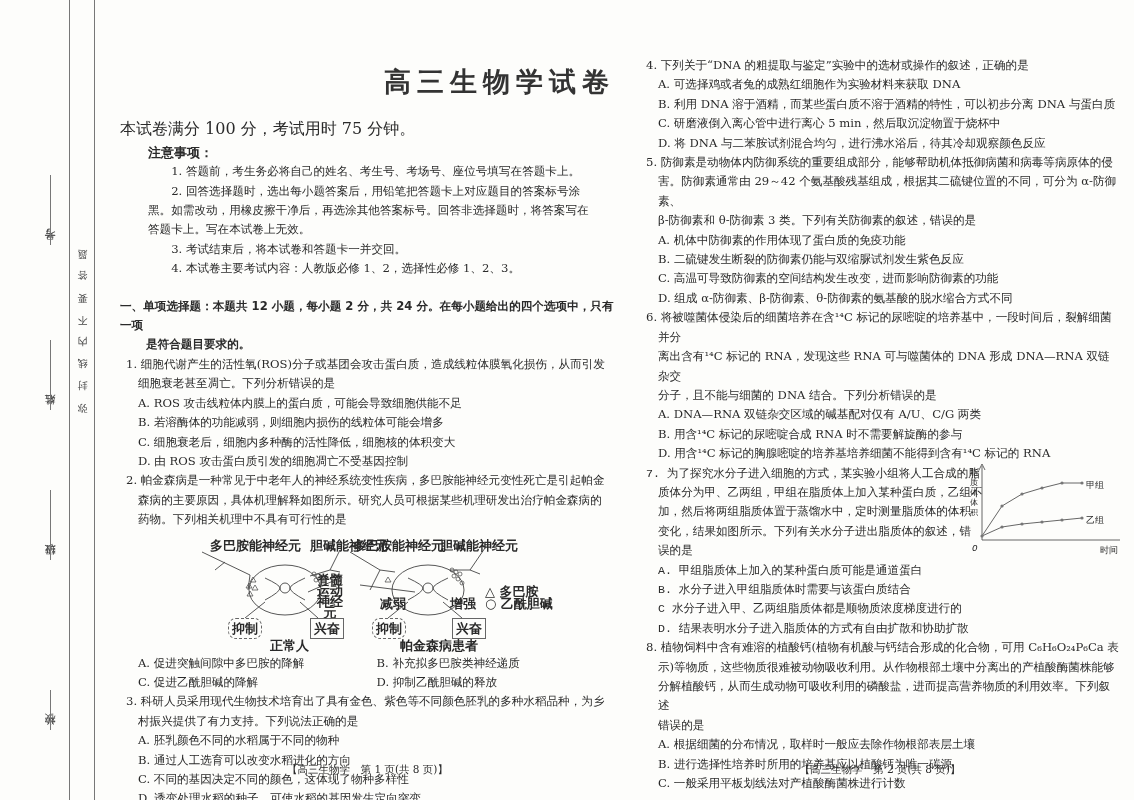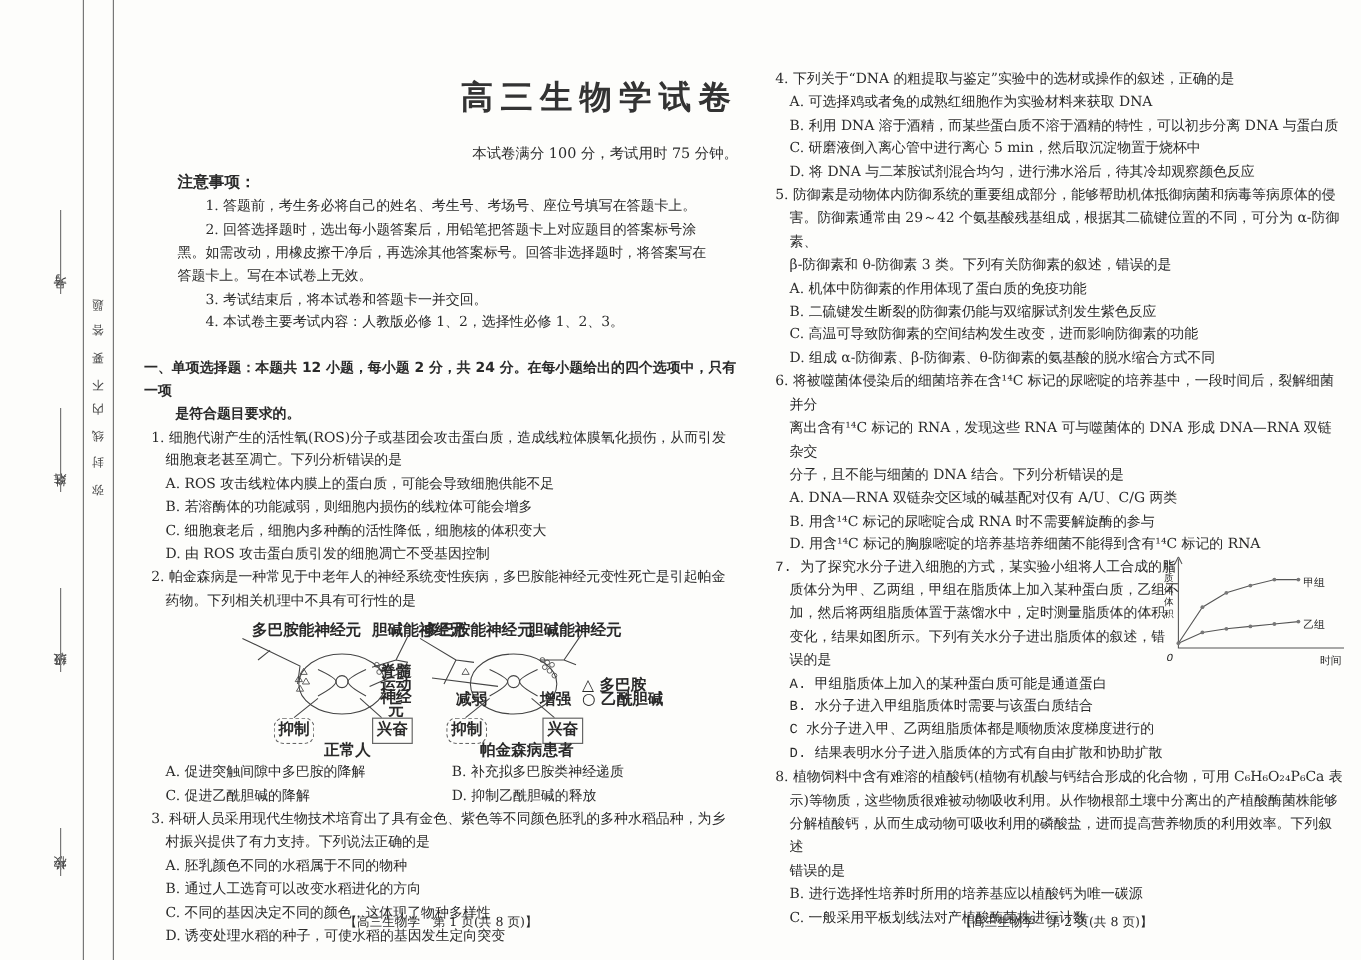--- a/index.html
+++ b/index.html
@@ -17,21 +17,21 @@
   .bind-line2 { position:absolute; left:94px; top:0; height:800px; border-left:1px solid #777; }
   .vfield { position:absolute; left:44px; writing-mode:vertical-rl; transform:rotate(180deg); font-size:11px; color:#444; }
   .vfield .uline { display:inline-block; height:70px; border-left:1px solid #777; margin-top:4px; }
   .seal { position:absolute; left:76px; top:245px; writing-mode:vertical-rl; transform:rotate(180deg); font-size:10px; color:#444; letter-spacing:22px; }
 
   .page { position:absolute; top:0; height:800px; font-size:11.6px; line-height:19.4px; }
   .page.left { left:120px; width:495px; }
   .page.right { left:640px; width:480px; }
 
   .title { text-align:right; font-family:"DejaVu Sans", sans-serif; font-weight:bold; font-size:27px; letter-spacing:6px; margin-top:72px; color:#333; }
-  .subtitle { text-align:right; margin-top:28px; font-size:12px; }
+  .subtitle { text-align:left; margin-top:28px; font-size:16px; }
   .notice-head { font-family:"DejaVu Sans", sans-serif; font-weight:bold; font-size:13px; margin-top:4px; margin-left:28px; }
   .notice p { margin:0; text-indent:2em; padding-left:28px; }
   .notice p.cont { text-indent:0; }
   .section-head { font-family:"DejaVu Sans", sans-serif; font-weight:bold; font-size:11.6px; margin-top:18px; }
   .section-head .l2 { padding-left:26px; display:block; }
   .q { margin:0; }
   .q .stem { padding-left:18px; text-indent:-12px; }
   .opt { padding-left:18px; }
   .opts2 { display:flex; padding-left:18px; }
   .opts2 span { width:240px; }
@@ -81,20 +81,21 @@
     <div class="stem">1. 细胞代谢产生的活性氧(ROS)分子或基团会攻击蛋白质，造成线粒体膜氧化损伤，从而引发</div>
     <div class="opt">细胞衰老甚至凋亡。下列分析错误的是</div>
     <div class="opt">A. ROS 攻击线粒体内膜上的蛋白质，可能会导致细胞供能不足</div>
     <div class="opt">B. 若溶酶体的功能减弱，则细胞内损伤的线粒体可能会增多</div>
     <div class="opt">C. 细胞衰老后，细胞内多种酶的活性降低，细胞核的体积变大</div>
     <div class="opt">D. 由 ROS 攻击蛋白质引发的细胞凋亡不受基因控制</div>
   </div>
 
   <div class="q">
     <div class="stem">2. 帕金森病是一种常见于中老年人的神经系统变性疾病，多巴胺能神经元变性死亡是引起帕金</div>
+    <div class="opt">森病的主要原因，具体机理解释如图所示。研究人员可根据某些机理研发出治疗帕金森病的</div>
     <div class="opt">药物。下列相关机理中不具有可行性的是</div>
     <div class="diagram">
       <svg width="320" height="124" viewBox="0 0 320 124">
         <g fill="none" stroke="#444" stroke-width="0.9">
 
           <ellipse cx="95" cy="60" rx="36" ry="25"></ellipse>
           <circle cx="95" cy="58" r="5"></circle>
           <path d="M75 48 Q90 55 90 58 Q90 62 75 70"></path>
             <path d="M115 48 Q100 55 100 58 Q100 62 115 70"></path>
           <path d="M12 22 L60 45 L58 60 M35 32 L25 40"></path>
@@ -234,18 +235,19 @@
     <div class="opt">A. 甲组脂质体上加入的某种蛋白质可能是通道蛋白</div>
     <div class="opt">B. 水分子进入甲组脂质体时需要与该蛋白质结合</div>
     <div class="opt">C 水分子进入甲、乙两组脂质体都是顺物质浓度梯度进行的</div>
     <div class="opt">D. 结果表明水分子进入脂质体的方式有自由扩散和协助扩散</div>
   </div>
   <div class="q">
     <div class="stem">8. 植物饲料中含有难溶的植酸钙(植物有机酸与钙结合形成的化合物，可用 C₆H₆O₂₄P₆Ca 表</div>
     <div class="opt">示)等物质，这些物质很难被动物吸收利用。从作物根部土壤中分离出的产植酸酶菌株能够</div>
     <div class="opt">分解植酸钙，从而生成动物可吸收利用的磷酸盐，进而提高营养物质的利用效率。下列叙述</div>
     <div class="opt">错误的是</div>
+    <div class="opt">A. 根据细菌的分布情况，取样时一般应去除作物根部表层土壤</div>
     <div class="opt">B. 进行选择性培养时所用的培养基应以植酸钙为唯一碳源</div>
     <div class="opt">C. 一般采用平板划线法对产植酸酶菌株进行计数</div>
 
   </div>
   <div class="footer">【高三生物学　第 2 页(共 8 页)】</div>
 </div>
 
 </body></html>

